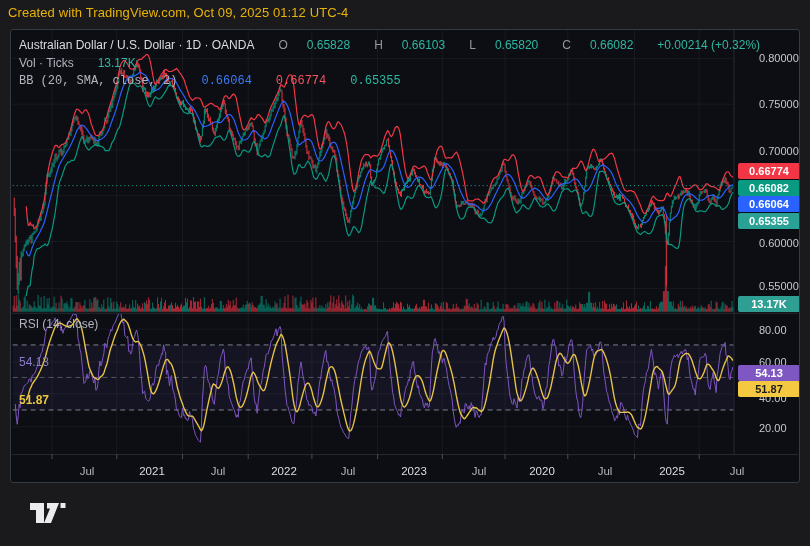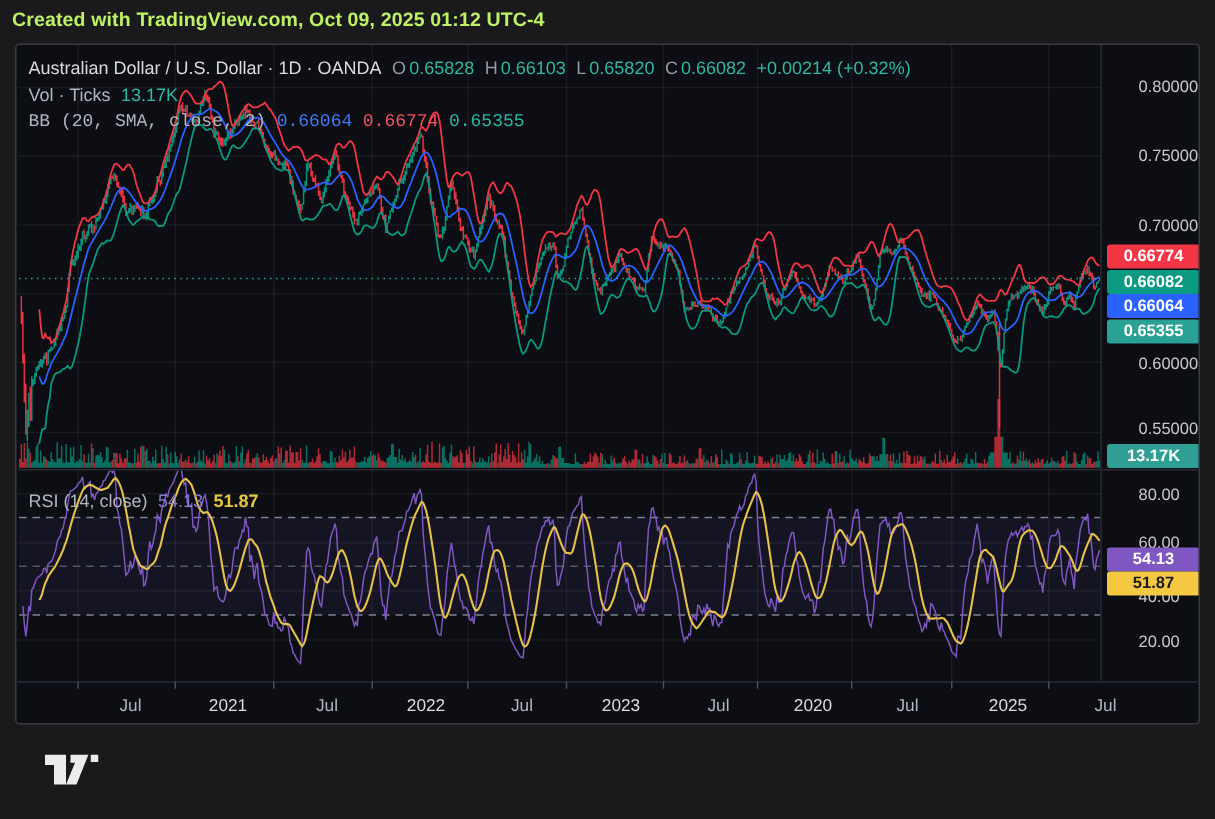--- a/index.html
+++ b/index.html
@@ -4,31 +4,31 @@
 <style>
   html,body{margin:0;padding:0;}
   body{
     width:810px;height:546px;overflow:hidden;position:relative;
     background:#1a1a1c;
     font-family:"Liberation Sans", sans-serif;
     -webkit-font-smoothing:antialiased;
   }
   .attribution{
     position:absolute;left:8px;top:5px;
-    font-size:13px;font-weight:700;color:#bef264;letter-spacing:.1px;
+    font-size:13px;font-weight:400;color:#eab308;letter-spacing:.1px;
   }
   .panel{
     position:absolute;left:10px;top:29px;width:790px;height:454px;
     box-sizing:border-box;background:#0c0e13;
     border:1px solid #363a45;border-radius:3px;overflow:hidden;
   }
   .panel svg{position:absolute;left:0;top:0;}
   .overlays{position:absolute;left:0;top:0;width:100%;height:100%;pointer-events:none;}
   .legend-row{
-    position:absolute;left:8px;display:flex;gap:7px;align-items:baseline;
+    position:absolute;left:8px;display:flex;gap:24px;align-items:baseline;
     font-size:12px;color:#b2b5be;white-space:nowrap;
   }
   .legend-row .title{color:#d9dbe0;}
   .legend-row .k{color:#9598a1;margin-right:-5px;}
   .tick-label{
     position:absolute;left:748px;height:14px;line-height:14px;
     font-size:11px;color:#c6c8cd;white-space:nowrap;
   }
   .badge{
     position:absolute;left:727px;width:62px;height:16px;line-height:16px;
@@ -139,21 +139,21 @@
       <span class="val-green" style="color: rgb(46, 184, 162);">13.17K</span>
     </div>
 
     <div class="legend-row" style="top:44px;font-family:Liberation Mono, monospace;">
       <span>BB (20, SMA, close, 2)</span>
       <span class="val-blue" style="color: rgb(59, 123, 246);">0.66064</span>
       <span class="val-red" style="color: rgb(247, 82, 95);">0.66774</span>
       <span class="val-green" style="color: rgb(46, 184, 162);">0.65355</span>
     </div>
 
-    <div class="legend-row" style="top:297px;">
+    <div class="legend-row" style="top:287px;flex-direction:column;">
       <span>RSI (14, close)</span>
       <span class="val-purple" style="color: rgb(139, 123, 201);">54.13</span>
       <span class="val-yellow" style="font-weight: 700; color: rgb(233, 198, 63);">51.87</span>
     </div>
 
     <div id="price-scale">
         <div class="tick-label" style="top: 21px;">0.80000</div>
         <div class="tick-label" style="top: 67px;">0.75000</div>
         <div class="tick-label" style="top: 114px;">0.70000</div>
         <div class="tick-label" style="top: 206px;">0.60000</div>

